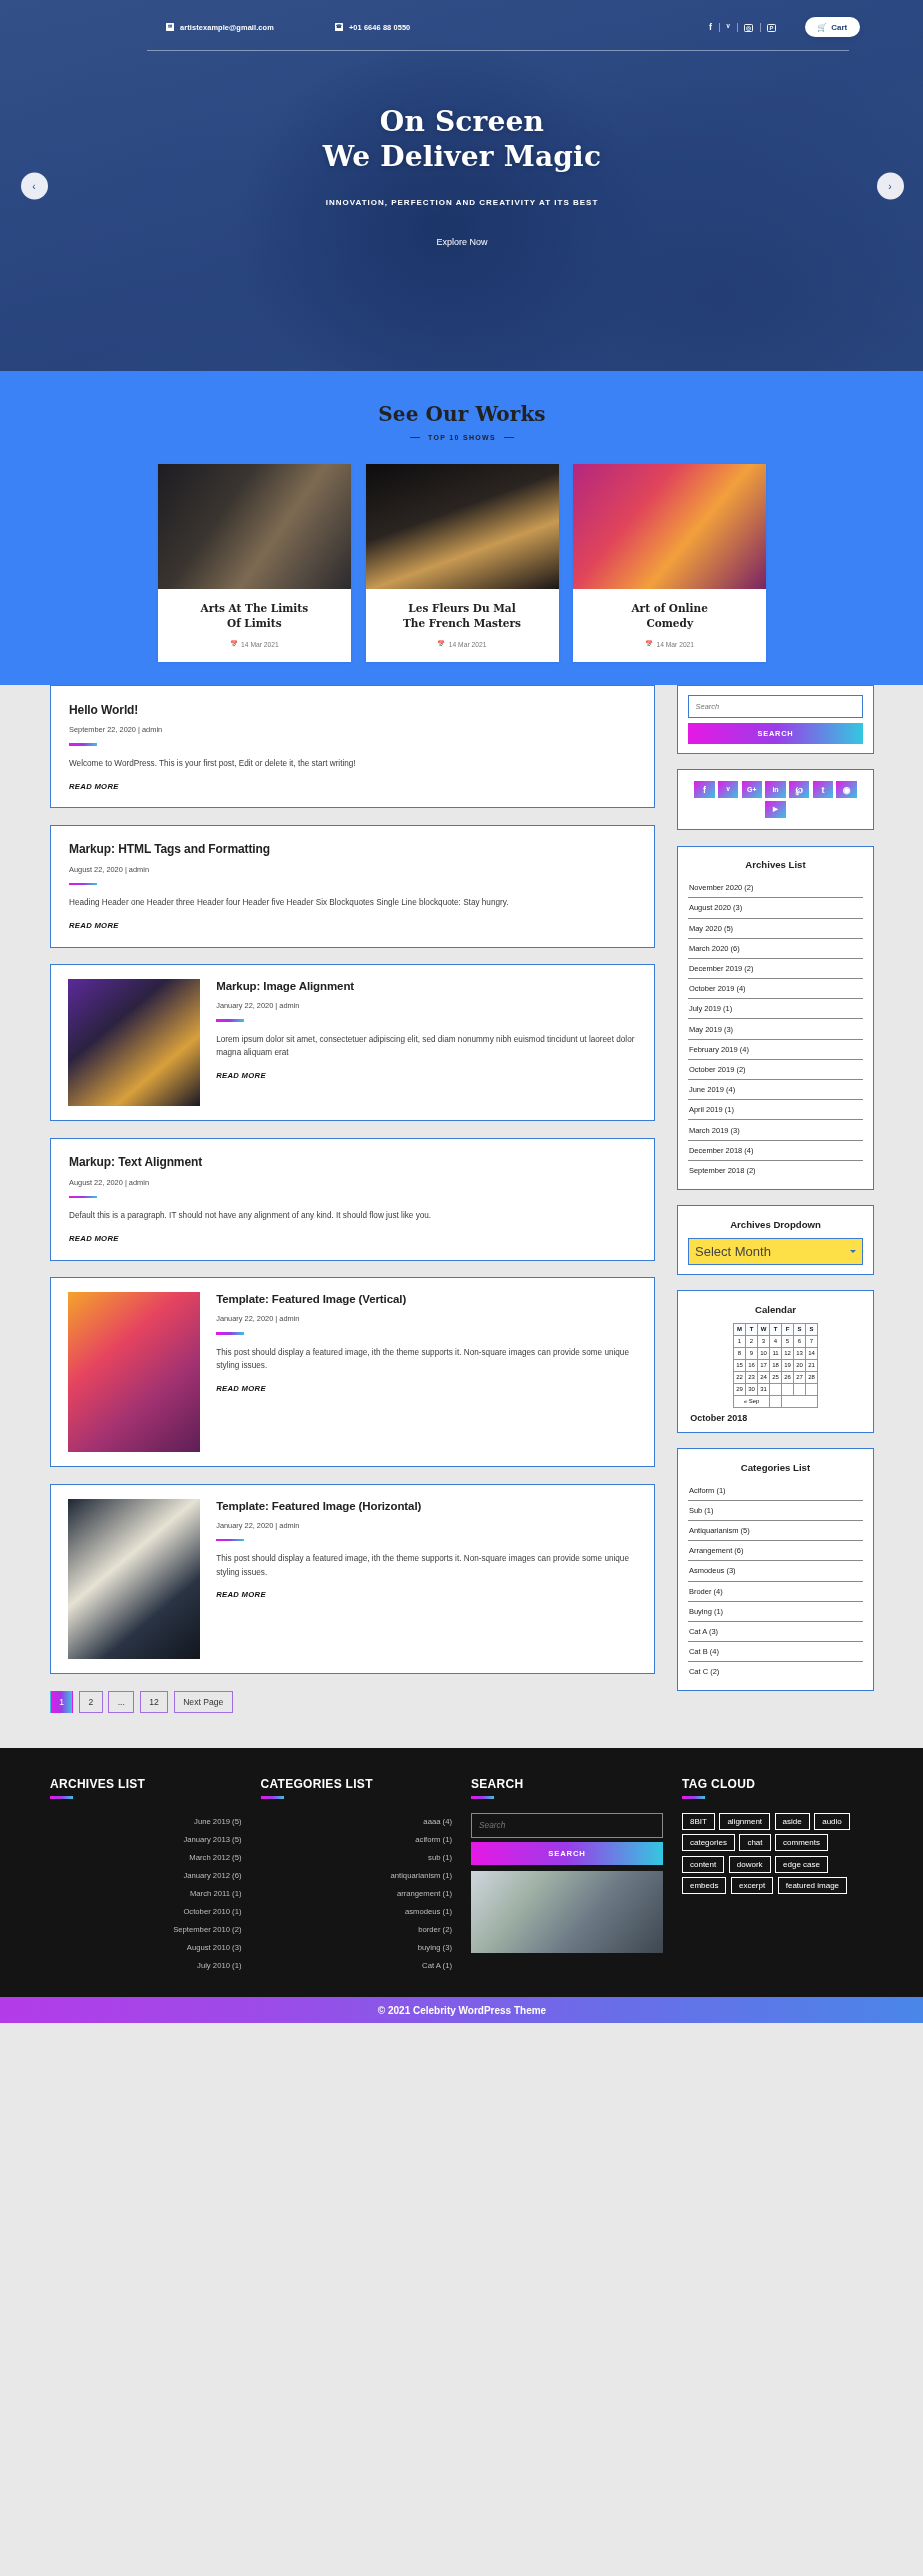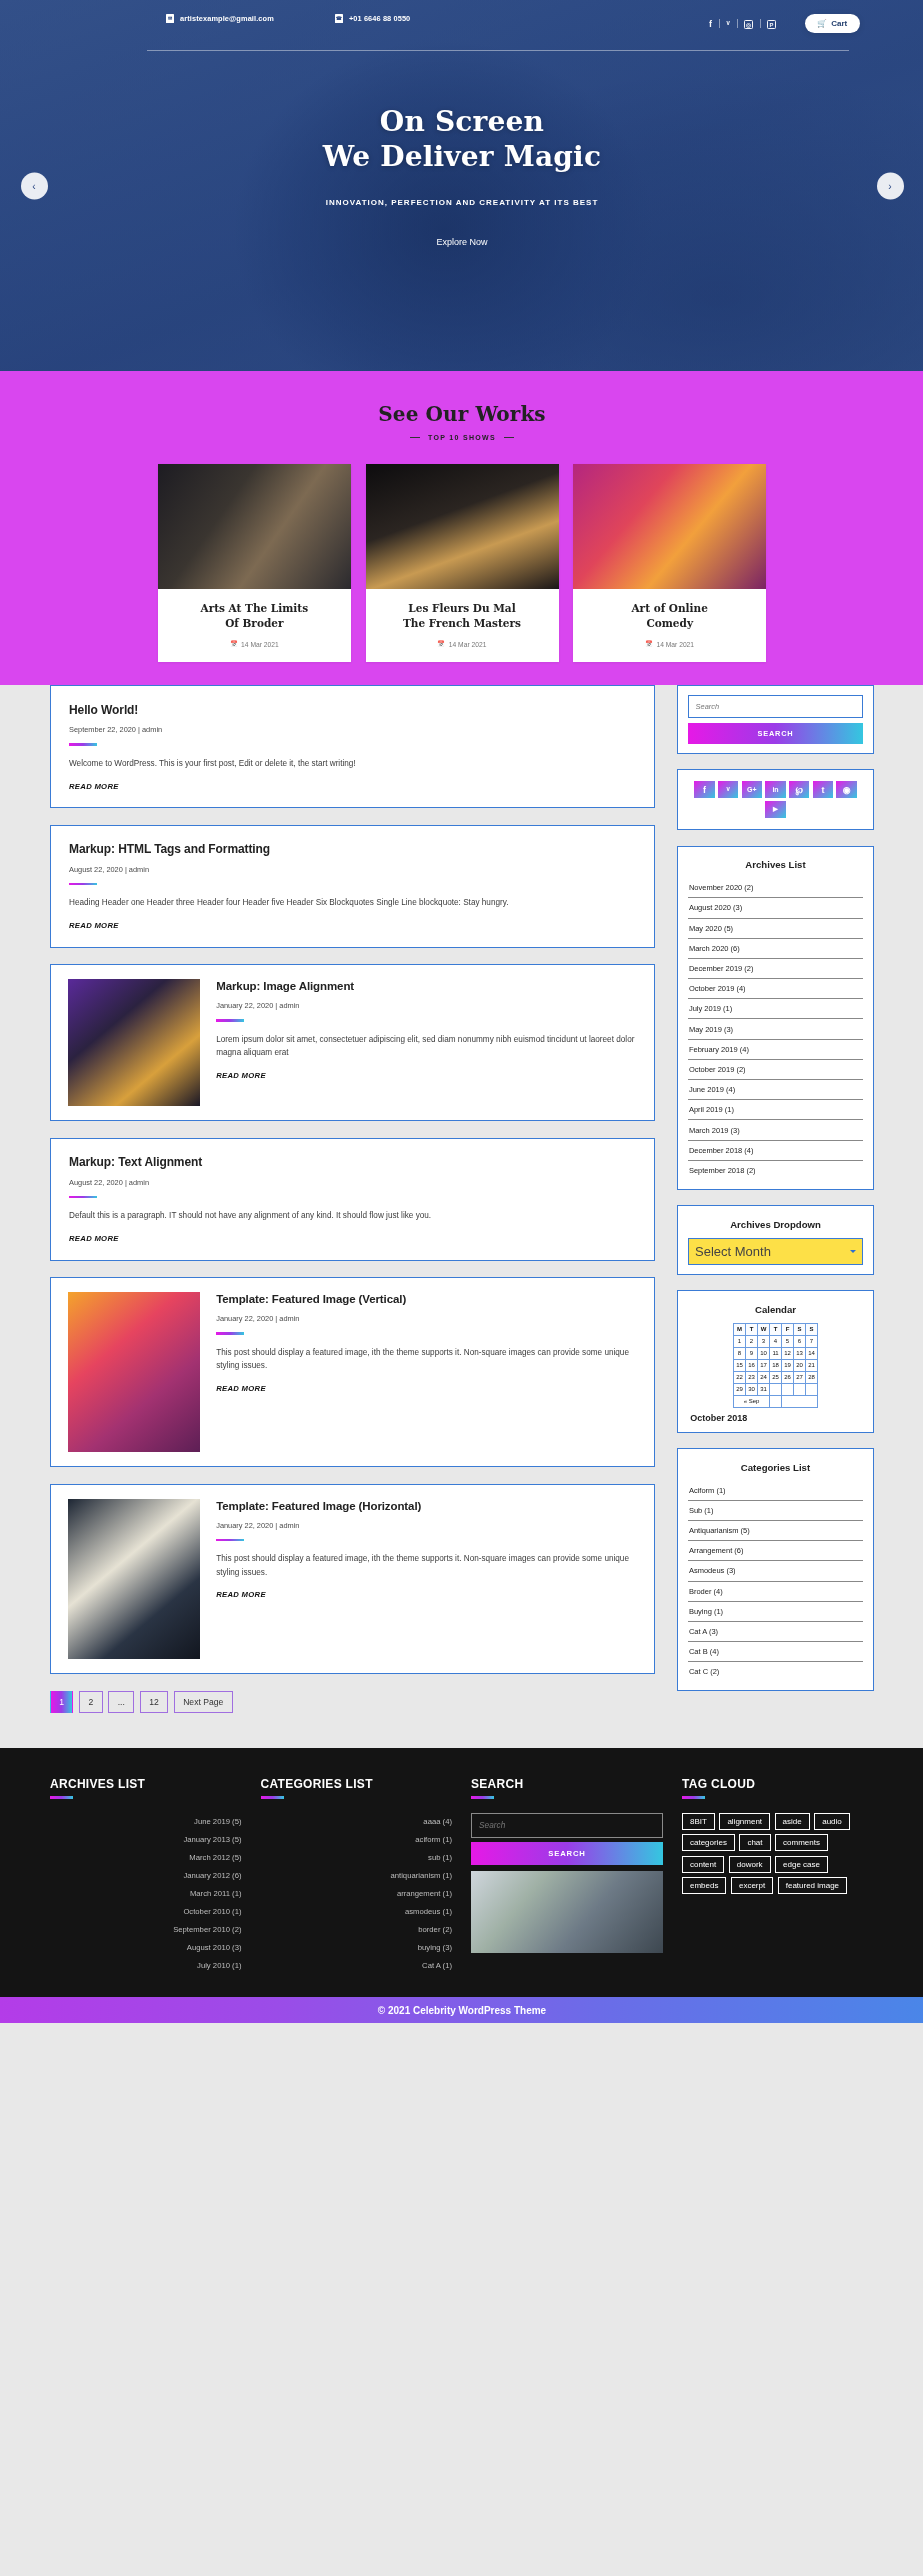--- a/index.html
+++ b/index.html
@@ -20,21 +20,21 @@
       linear-gradient(160deg,#3c5a93 0%,#33518c 30%,#2d4a85 55%,#3a5b95 100%);
     overflow:hidden;
   }
   .hero:after {
     content:"";position:absolute;inset:0;
     background:linear-gradient(180deg, rgba(40,68,124,.45), rgba(36,62,118,.55));
     pointer-events:none;
   }
   .hero-inner { position:relative; z-index:3; }
   .topbar {
-    display:flex; align-items:flex-start;
+    display:flex; align-items:center;
     padding:14px 64px 0 64px;
     height:40px;
   }
   .contact-group { display:flex; align-items:center; gap:61px; margin-left:102px; }
   .contact-item { display:flex; align-items:center; gap:5.8px; color:#fff; font-size:7.4px; font-weight:bold; letter-spacing:0.1px; }
   .cbox {
     width:8.3px;height:8.3px;background:#fff;border-radius:0.6px;
     display:flex;align-items:center;justify-content:center;
     color:#2d4a85;font-size:5.1px;line-height:1;
   }
@@ -68,21 +68,21 @@
   .arrow {
     position:absolute; top:50%; transform:translateY(-50%);
     width:27px;height:27px;border-radius:50%;
     background:rgba(255,255,255,.9); color:#2d4a85;
     display:flex;align-items:center;justify-content:center;
     font-size:10.2px; z-index:5;
   }
   .arrow.left { left:20.5px; } .arrow.right { right:20.5px; }
 
   
-  .works { background:#d946ef; padding:31px 0 23px; text-align:center; }
+  .works { background:#3b82f6; padding:31px 0 23px; text-align:center; }
   .works-title { font-family:"DejaVu Serif", serif; font-size:20px; font-weight:bold; letter-spacing:0.1px; }
   .works-sub {
     margin-top:8.3px; font-size:7px; font-weight:bold; letter-spacing:1.3px;
     display:flex; align-items:center; justify-content:center; gap:7.7px; color:#222;
   }
   .works-sub .dash { width:10.2px;height:1px;background:#333;display:inline-block; }
   .cards { display:flex; justify-content:center; gap:14.7px; margin-top:23px; }
   .card { width:193px; background:#fff; box-shadow:0 0.6px 2.6px rgba(0,0,0,.07); }
   .card-img { height:125px; }
   .card-body { padding:11.5px 7.7px 14px; text-align:center; }
@@ -246,21 +246,21 @@
     <span class="dash"></span>
     <span>TOP 10 SHOWS</span>
     <span class="dash"></span>
   </div>
   <div class="cards">
     <div class="card">
       <div class="card-img img1"></div>
       <div class="card-body">
         <div class="card-title">
           <div>Arts At The Limits</div>
-          <div>Of Broder</div>
+          <div>Of Limits</div>
         </div>
         <div class="card-date">
           <span class="cal-ico">📅</span>
           <span>14 Mar 2021</span>
         </div>
       </div>
     </div>
     <div class="card">
       <div class="card-img img2"></div>
       <div class="card-body">

